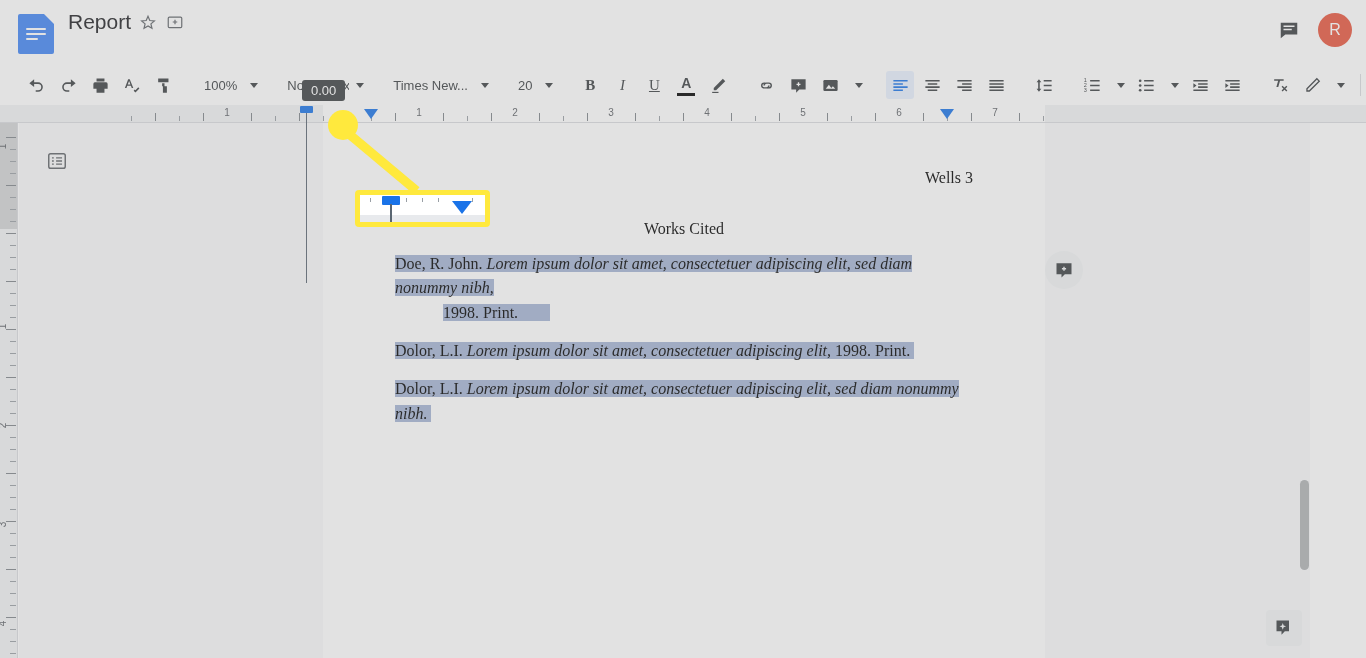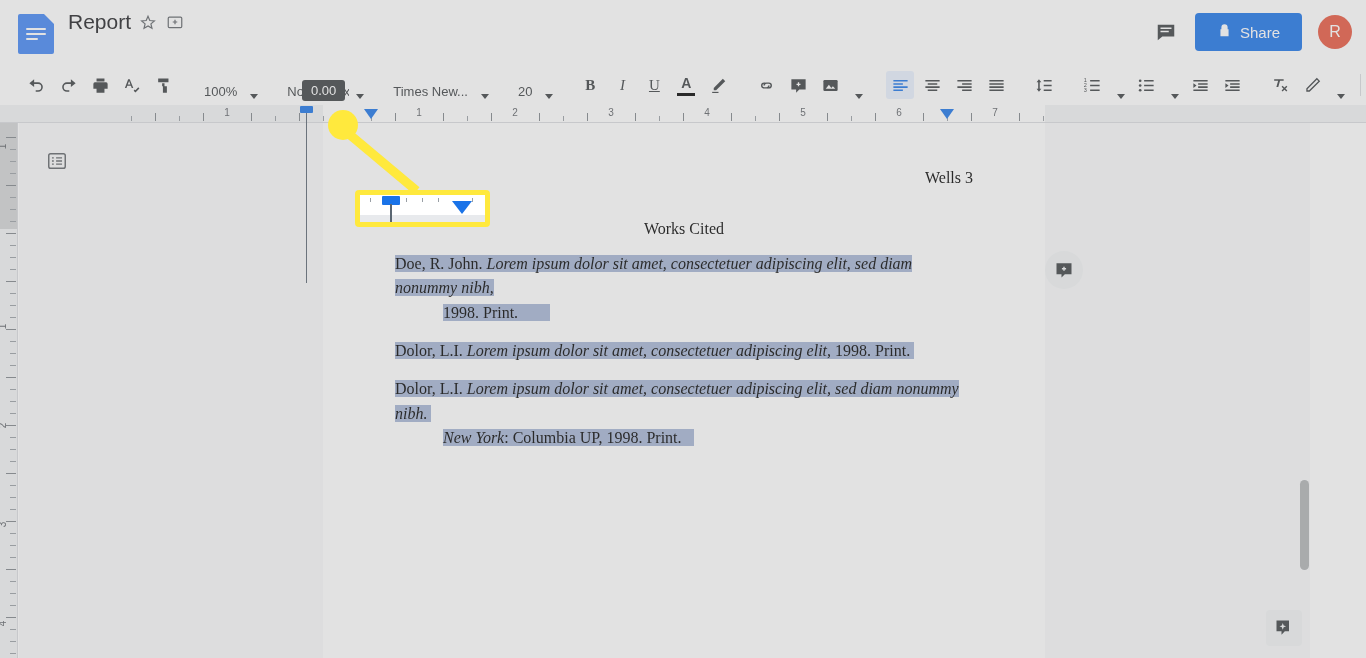--- a/index.html
+++ b/index.html
@@ -43,21 +43,21 @@
 
   
   .toolbar { position: absolute; left: 0; top: 65px; width: 1366px; height: 40px; background: #fff;
              display: flex; align-items: center; padding-left: 22px; }
   .tb { height: 28px; min-width: 28px; display: inline-flex; align-items: center; justify-content: center;
         margin-right: 4px; border-radius: 3px; cursor: pointer; color: #3c4043; }
   .tb svg { width: 19px; height: 19px; fill: #3c4043; }
   .tb.active { background: #e8f0fe; }
   .tb.active svg { fill: #1a73e8; }
   .sep { width: 1px; height: 22px; background: #dadce0; margin: 0 8px; }
-  .combo { height: 28px; display: inline-flex; align-items: flex-end; cursor: pointer; color: #3c4043; font-size: 13px; }
+  .combo { height: 28px; display: inline-flex; align-items: center; cursor: pointer; color: #3c4043; font-size: 13px; }
   .combo .cv { padding: 0 6px; white-space: nowrap; overflow: hidden; }
   .caret { width: 0; height: 0; border-left: 4px solid transparent; border-right: 4px solid transparent;
            border-top: 5px solid #3c4043; margin: 0 7px; }
   .zoom-combo { width: 70px; justify-content: space-between; }
   .style-combo { width: 90px; justify-content: space-between; }
   .font-combo { width: 110px; justify-content: space-between; }
   .size-combo { width: 58px; justify-content: space-between; }
   .tcolor { position: relative; }
   .tcolor .bar { position: absolute; left: 5px; right: 5px; bottom: 3px; height: 3px; background: #000; }
   .tb-right { margin-left: auto; display: flex; align-items: center; padding-right: 16px; }
@@ -179,28 +179,20 @@
     </div>
 
 
     <div class="hdr-right">
       <span class="comment-btn">
         <svg viewBox="0 0 24 24">
             <path d="M3 4h18v13H8l-5 4z"></path>
             <path d="M6 8h12M6 11.5h9" stroke="#fff" stroke-width="1.6"></path>
           </svg>
       </span>
-      <div class="share-btn">
-        <span>
-          <svg viewBox="0 0 24 24">
-              <path d="M7 10V7a5 5 0 0110 0v3h1.5v11h-13V10z"></path>
-            </svg>
-        </span>
-        <span>Share</span>
-      </div>
       <div class="avatar">R</div>
     </div>
   </div>
 
   <div class="toolbar">
     <span class="tb">
       <svg viewBox="0 0 24 24">
           <path d="M9 8H14a6 6 0 110 12h-3v-2h3a4 4 0 000-8H9v4L3 9l6-5z"></path>
         </svg>
     </span>
@@ -500,21 +492,20 @@
           <div><span class="sel">Doe, R. John.</span><span class="sel">&nbsp;</span><i class="sel">Lorem ipsum dolor sit amet, consectetuer adipiscing elit, sed diam nonummy nibh,</i></div>
           <div class="cont-line"><span class="sel">1998. Print.</span><span class="sel">&nbsp;&nbsp;&nbsp;&nbsp;&nbsp;&nbsp;&nbsp;&nbsp;</span></div>
         </div>
 
         <div class="cite">
           <div><span class="sel">Dolor, L.I.</span><span class="sel">&nbsp;</span><i class="sel">Lorem ipsum dolor sit amet, consectetuer adipiscing elit,</i><span class="sel">&nbsp;</span><span class="sel">1998. Print.</span><span class="sel">&nbsp;</span></div>
         </div>
 
         <div class="cite">
           <div><span class="sel">Dolor, L.I.</span><span class="sel">&nbsp;</span><i class="sel">Lorem ipsum dolor sit amet, consectetuer adipiscing elit, sed diam nonummy nibh.</i><span class="sel">&nbsp;</span></div>
-          <div class="cont-line"><i class="sel">New York</i><span class="sel">: Columbia UP, 1998. Print.</span><span class="sel">&nbsp;&nbsp;&nbsp;</span></div>
         </div>
       </div>
 
       <div class="add-comment-fab">
         <svg viewBox="0 0 24 24">
             <path d="M3 4h18v13h-8l-4 4v-4H3z"></path>
             <path d="M12 8v5M9.5 10.5h5" stroke="#f1f3f4" stroke-width="1.7"></path>
           </svg>
       </div>
     </div>

